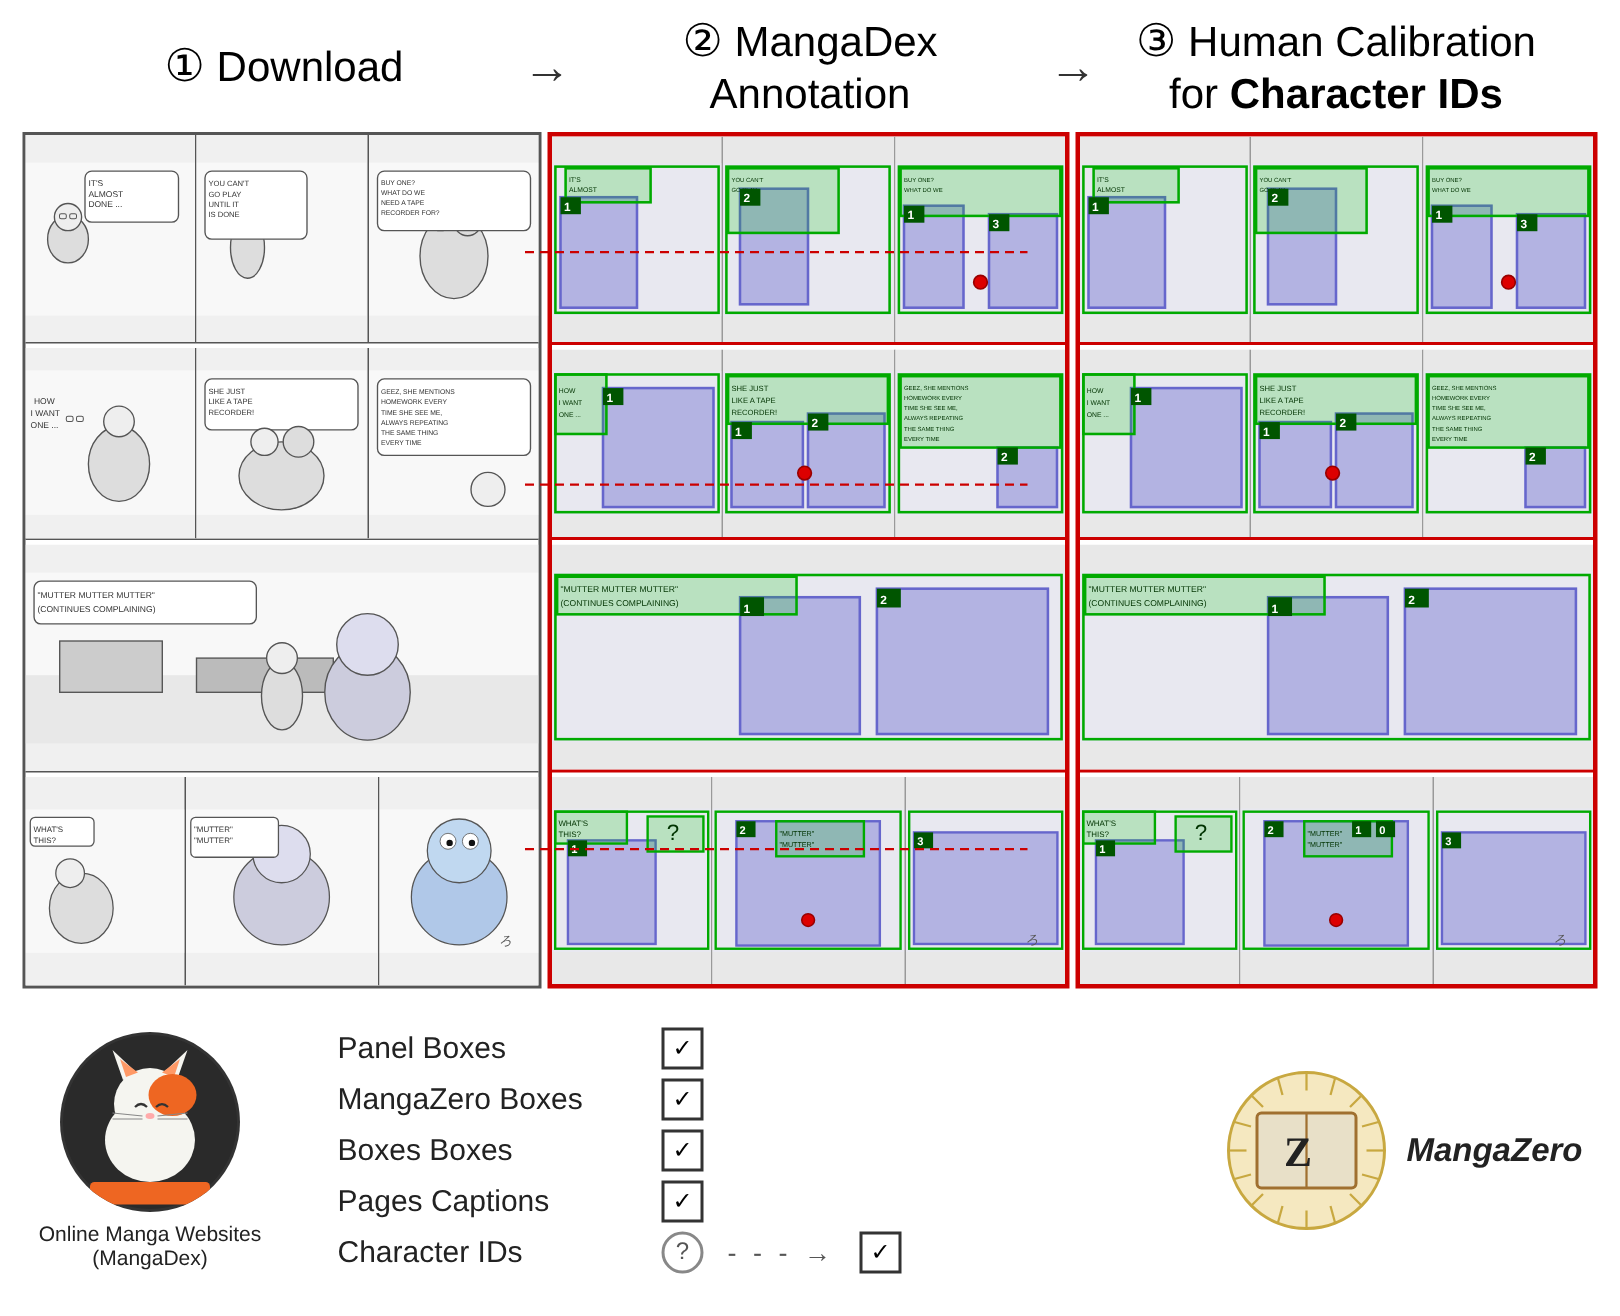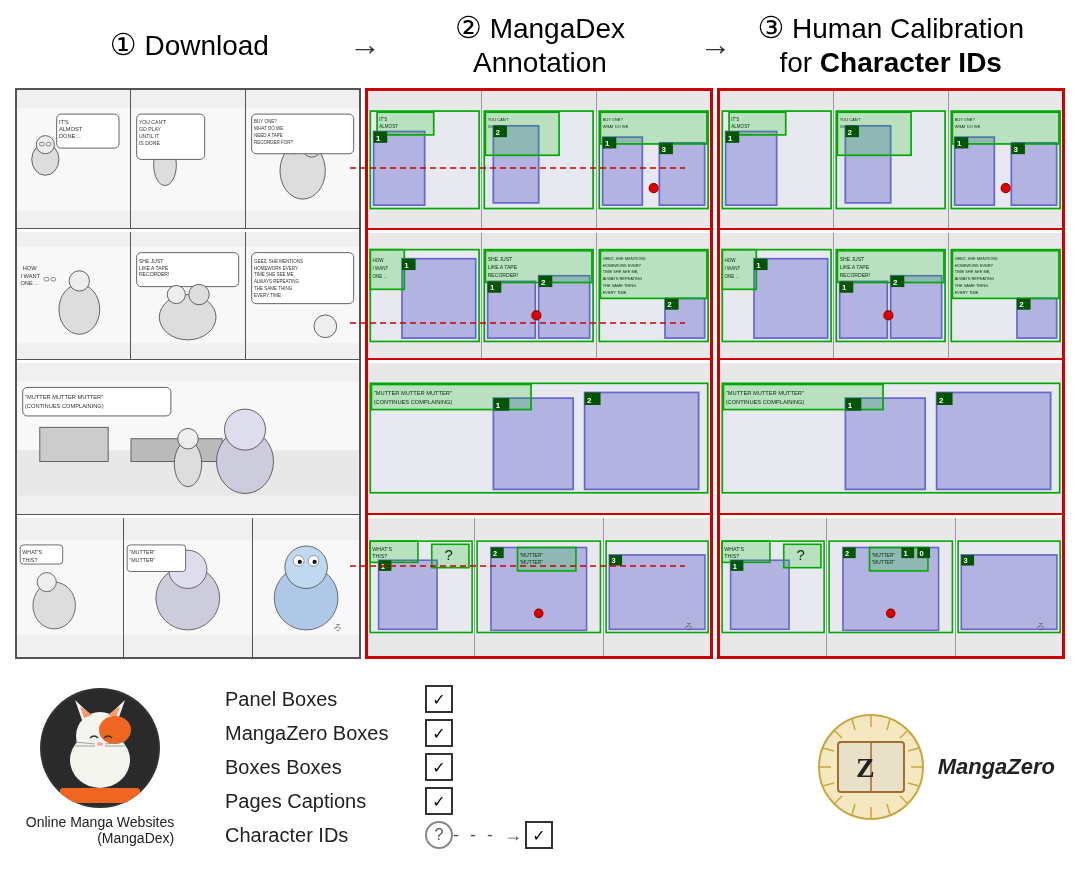--- a/index.html
+++ b/index.html
@@ -124,39 +124,40 @@
       border-radius: 50%;
       background: #333;
       overflow: hidden;
       display: flex;
       align-items: center;
       justify-content: center;
       position: relative;
     }
 
     .cat-label {
-      text-align: right;
+      text-align: center;
       font-size: 14px;
       margin-top: 6px;
       color: #222;
     }
 
     
     .checklist-area {
       flex: 1;
       display: flex;
       flex-direction: column;
       justify-content: center;
       gap: 6px;
       padding-left: 30px;
     }
 
     .checklist-item {
       display: flex;
       align-items: center;
+      gap: 16px;
       font-size: 20px;
     }
 
     .checklist-label {
       min-width: 200px;
       font-size: 20px;
       color: #222;
     }
 
     .check-box {

